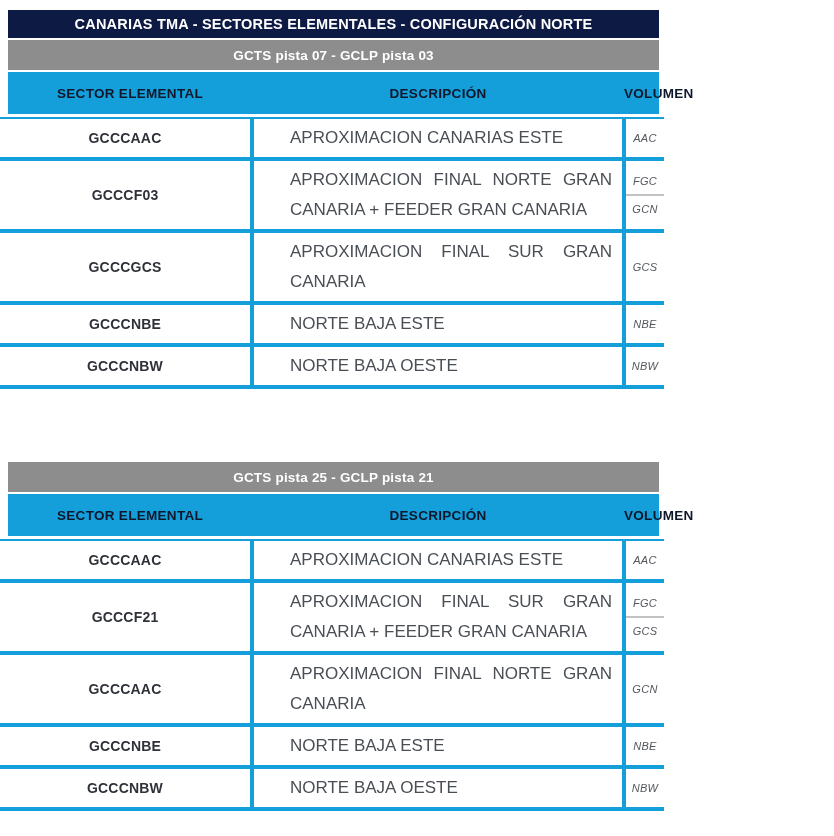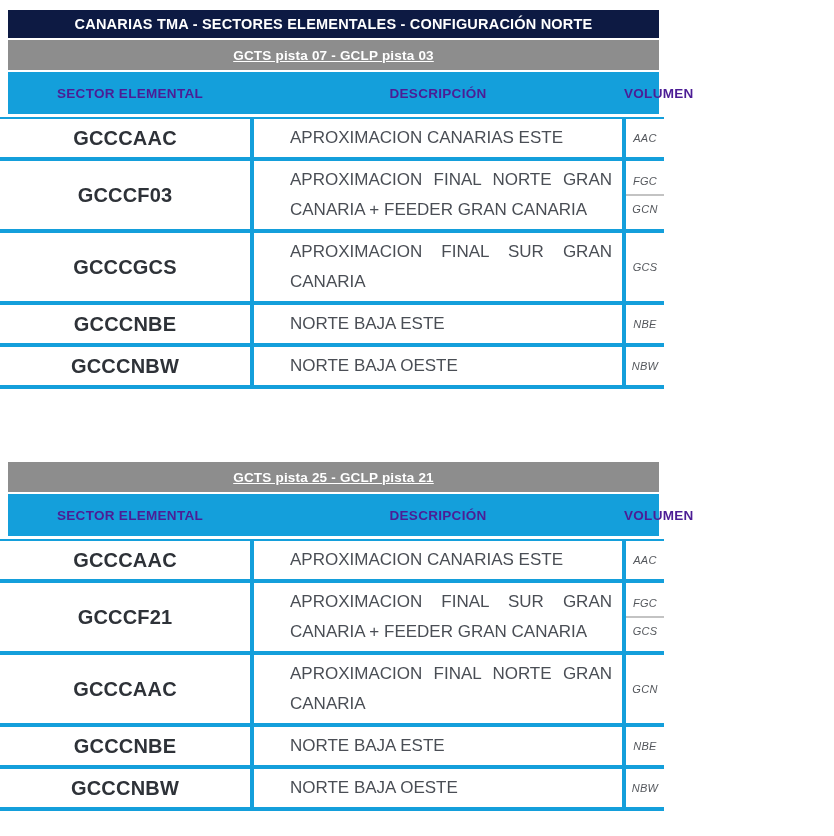--- a/index.html
+++ b/index.html
@@ -16,34 +16,34 @@
   body{font-family:"Liberation Sans", sans-serif;}
   .page{position:relative;width:834px;height:836px;overflow:hidden;background:#fff;}
 
   .tma-table{width:664px;}
   .tma-table.first{padding-top:10px;}
   .tma-table.second{margin-top:73px;}
 
   .band{height:28px;margin:0 5px 2px 8px;display:flex;align-items:center;justify-content:center;
         color:#fff;font-weight:bold;letter-spacing:.2px;}
   .band.title{background:var(--navy);font-size:14.5px;}
-  .band.subtitle{background:var(--gray);height:30px;font-size:13.5px;text-decoration:underline;}
+  .band.subtitle{background:var(--gray);height:30px;font-size:13.5px;}
 
   .col-header{height:42px;margin:0 5px 0 8px;background:var(--blue);
               display:grid;grid-template-columns:244px 372px 1fr;}
   .col-header .col{display:flex;align-items:center;justify-content:center;
-                   color:#4c1d95;font-weight:bold;font-size:13.5px;letter-spacing:.3px;}
+                   color:#0f172a;font-weight:bold;font-size:13.5px;letter-spacing:.3px;}
 
   .rows{margin-top:3px;border-top:2px solid var(--blue);border-bottom:4px solid var(--blue);position:relative;}
   .row{display:grid;grid-template-columns:250px 372px 1fr;min-height:38px;background:#fff;}
   .row + .row{border-top:4px solid var(--blue);}
 
   .cell{min-height:100%;}
   .cell.sector{display:flex;align-items:center;justify-content:center;
-               font-weight:bold;font-size:20px;color:var(--sector-text);letter-spacing:.2px;}
+               font-weight:bold;font-size:14px;color:var(--sector-text);letter-spacing:.2px;}
   .cell.desc{border-left:4px solid var(--blue);padding:4px 10px 4px 36px;
              display:flex;flex-direction:column;justify-content:center;
              font-size:17px;color:var(--desc-text);line-height:30px;align-items:center;}
   .dline{display:block;width:100%;text-align:left;}
   .desc.two .dline:first-child{text-align:justify;text-align-last:justify;}
   .cell.vol{border-left:4px solid var(--blue);display:flex;flex-direction:column;
             justify-content:center;align-items:stretch;font-size:11px;color:var(--vol-text);font-style:italic;}
   .vol-item{display:block;width:100%;text-align:center;line-height:26px;letter-spacing:.3px;}
   .vol-item:nth-child(2){border-top:2px solid var(--divider);}
   span:empty{display:none !important;}

